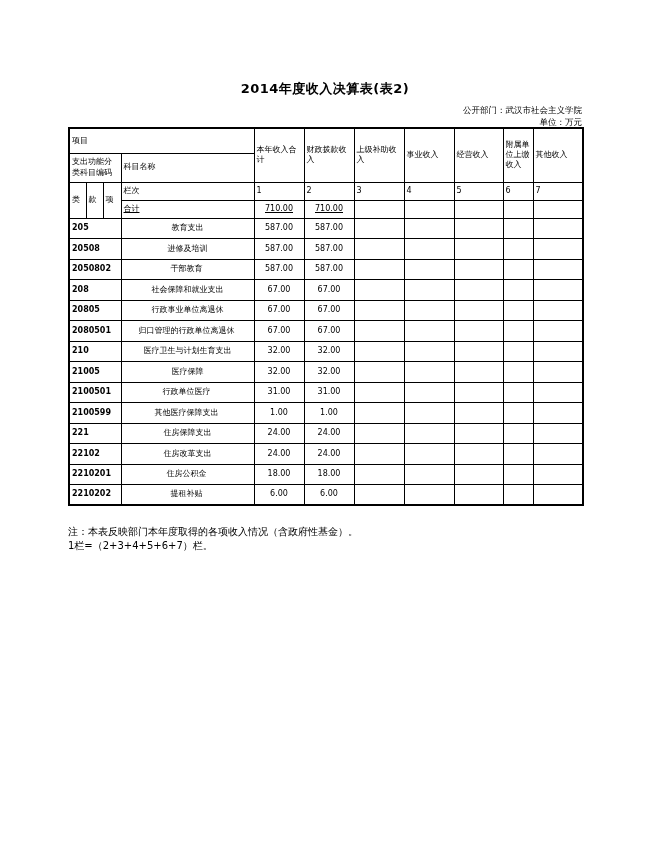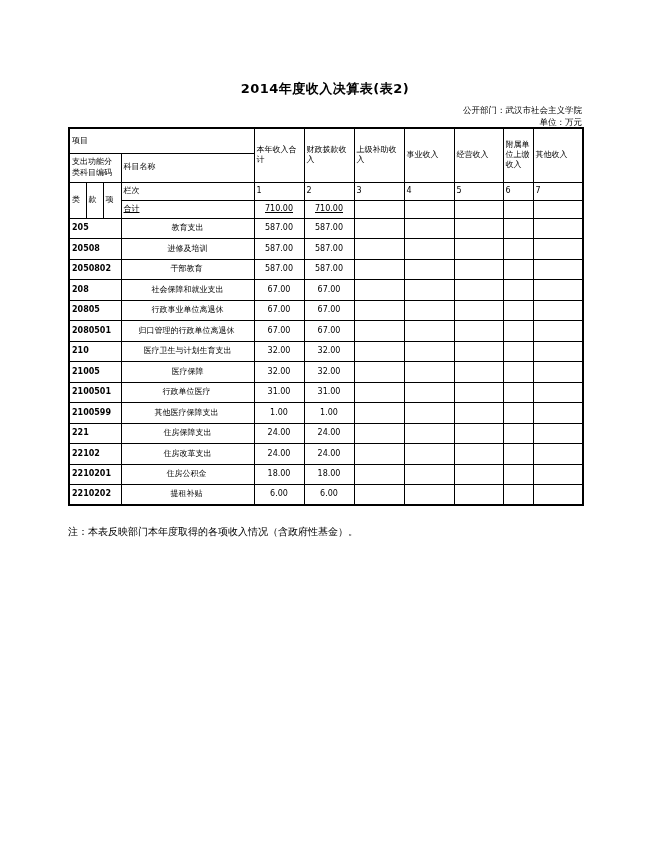--- a/index.html
+++ b/index.html
@@ -300,15 +300,16 @@
     <td class="num"></td>
     <td class="num"></td>
     <td class="num"></td>
     <td class="num"></td>
   </tr>
 </tbody>
   </table>
 
   <div class="notes">
     <div>注：本表反映部门本年度取得的各项收入情况（含政府性基金）。</div>
+    <div>1栏=（2+3+4+5+6+7）栏。</div>
   </div>
 
 </div>
 
 </body></html>

